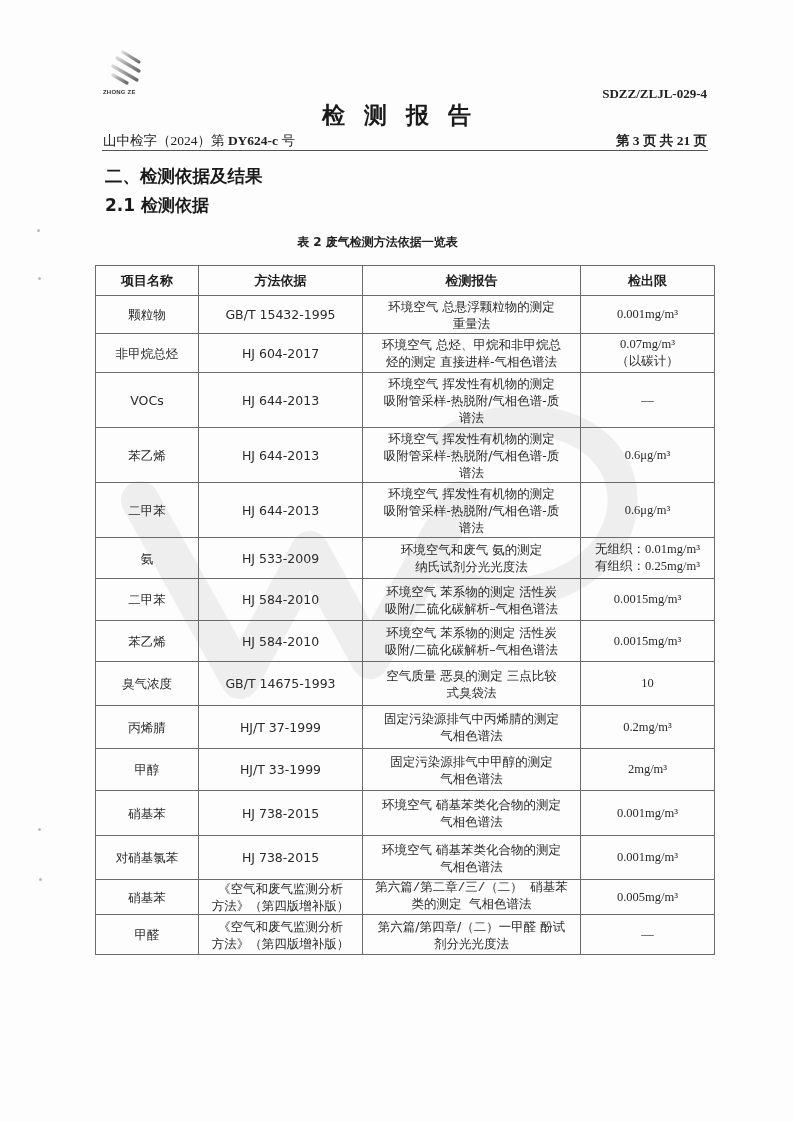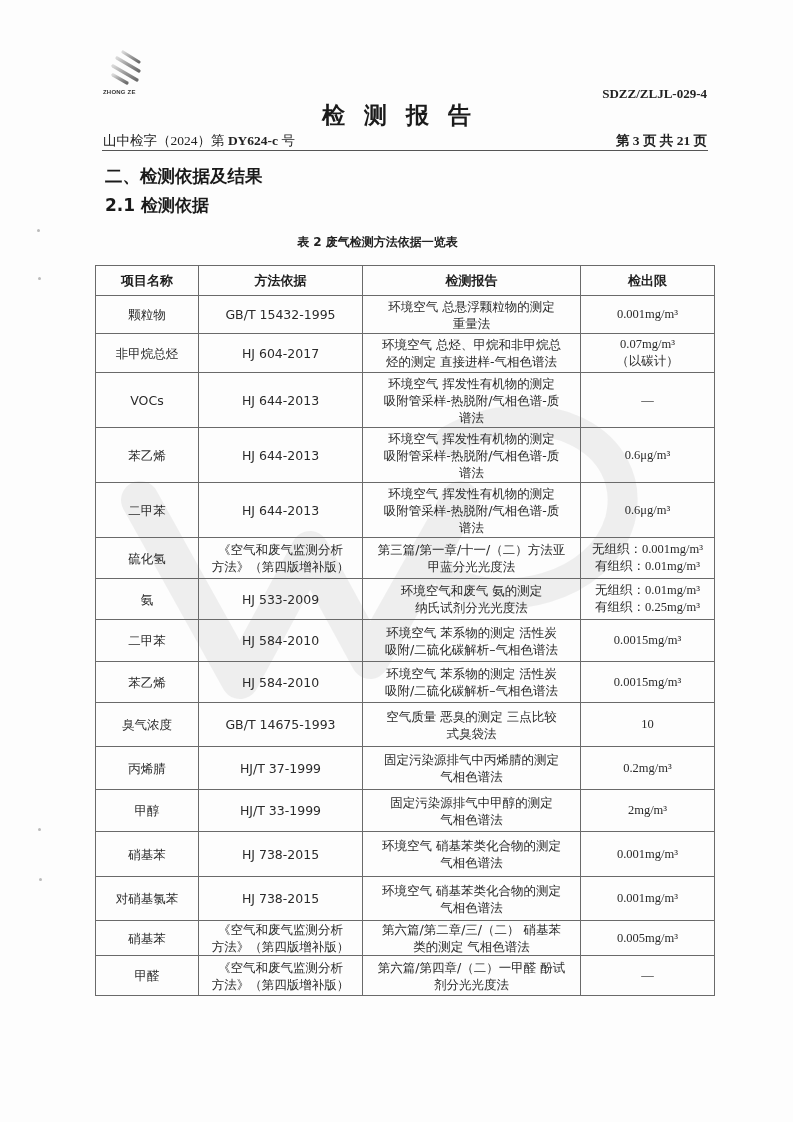--- a/index.html
+++ b/index.html
@@ -171,29 +171,20 @@
       </tr>
       <tr style="height: 55px;">
         <td class="cjk" style="white-space: pre-line;">二甲苯</td>
         <td class="cjk" style="white-space: pre-line;">HJ 644-2013</td>
         <td class="cjk" style="white-space: pre-line;">环境空气 挥发性有机物的测定
 吸附管采样-热脱附/气相色谱-质
 谱法</td>
         <td class="lim" style="white-space: pre-line;">0.6μg/m³</td>
       </tr>
       <tr style="height: 41px;">
-        <td class="cjk" style="white-space: pre-line;">硫化氢</td>
-        <td class="cjk" style="white-space: pre-line;">《空气和废气监测分析
-方法》（第四版增补版）</td>
-        <td class="cjk" style="white-space: pre-line;">第三篇/第一章/十一/（二）方法亚
-甲蓝分光光度法</td>
-        <td class="lim" style="white-space: pre-line;">无组织：0.001mg/m³
-有组织：0.01mg/m³</td>
-      </tr>
-      <tr style="height: 41px;">
         <td class="cjk" style="white-space: pre-line;">氨</td>
         <td class="cjk" style="white-space: pre-line;">HJ 533-2009</td>
         <td class="cjk" style="white-space: pre-line;">环境空气和废气 氨的测定
 纳氏试剂分光光度法</td>
         <td class="lim" style="white-space: pre-line;">无组织：0.01mg/m³
 有组织：0.25mg/m³</td>
       </tr>
       <tr style="height: 42px;">
         <td class="cjk" style="white-space: pre-line;">二甲苯</td>
         <td class="cjk" style="white-space: pre-line;">HJ 584-2010</td>
@@ -240,21 +231,21 @@
         <td class="cjk" style="white-space: pre-line;">对硝基氯苯</td>
         <td class="cjk" style="white-space: pre-line;">HJ 738-2015</td>
         <td class="cjk" style="white-space: pre-line;">环境空气 硝基苯类化合物的测定
 气相色谱法</td>
         <td class="lim" style="white-space: pre-line;">0.001mg/m³</td>
       </tr>
       <tr style="height: 22px;">
         <td class="cjk" style="white-space: pre-line;">硝基苯</td>
         <td class="cjk" style="white-space: pre-line;">《空气和废气监测分析
 方法》（第四版增补版）</td>
-        <td class="cjk" style="white-space: pre-line;">第六篇/第二章/三/（二） 硝基苯
+        <td class="cjk" style="white-space: pre-line; font-family: Liberation Mono, monospace;">第六篇/第二章/三/（二） 硝基苯
 类的测定 气相色谱法</td>
         <td class="lim" style="white-space: pre-line;">0.005mg/m³</td>
       </tr>
       <tr style="height: 40px;">
         <td class="cjk" style="white-space: pre-line;">甲醛</td>
         <td class="cjk" style="white-space: pre-line;">《空气和废气监测分析
 方法》（第四版增补版）</td>
         <td class="cjk" style="white-space: pre-line;">第六篇/第四章/（二）一甲醛 酚试
 剂分光光度法</td>
         <td class="lim" style="white-space: pre-line;">—</td>

